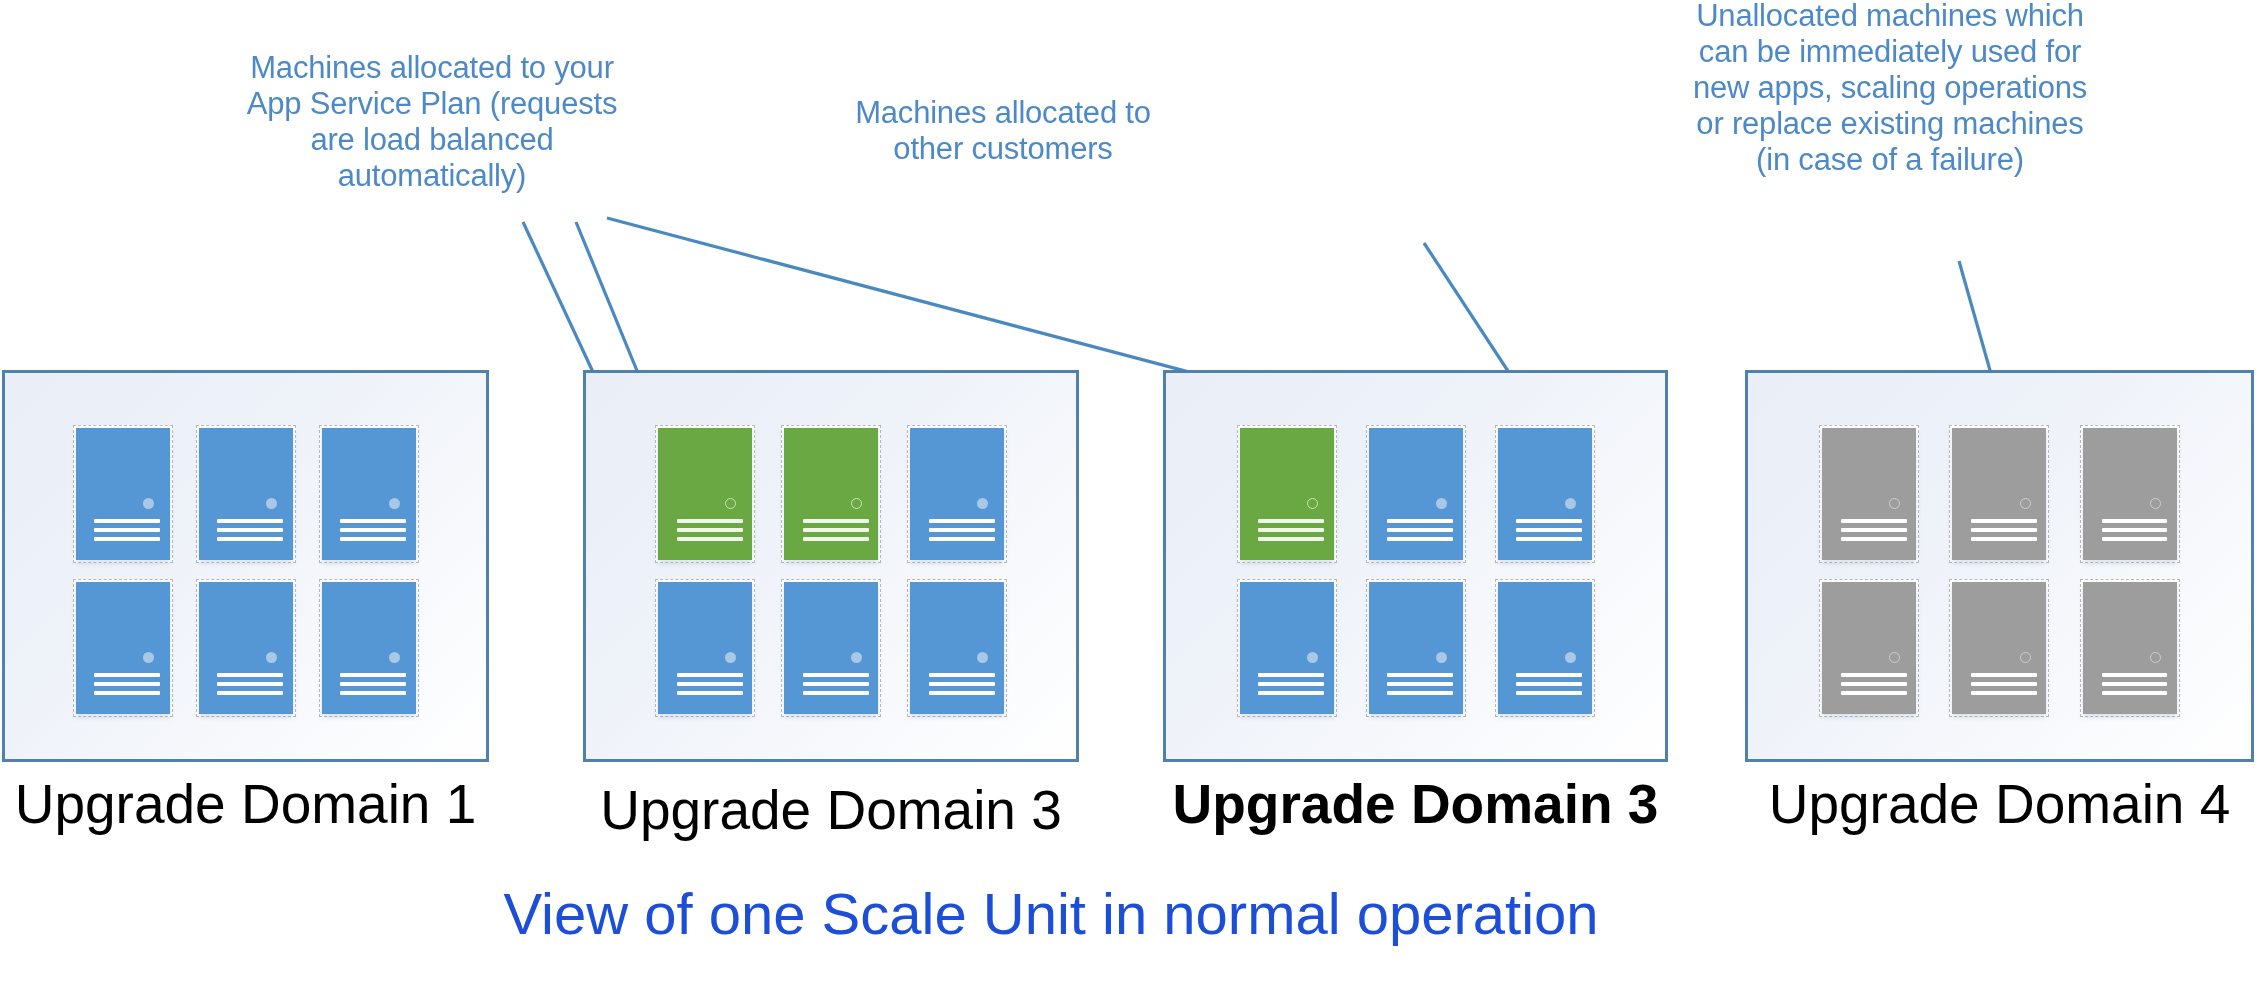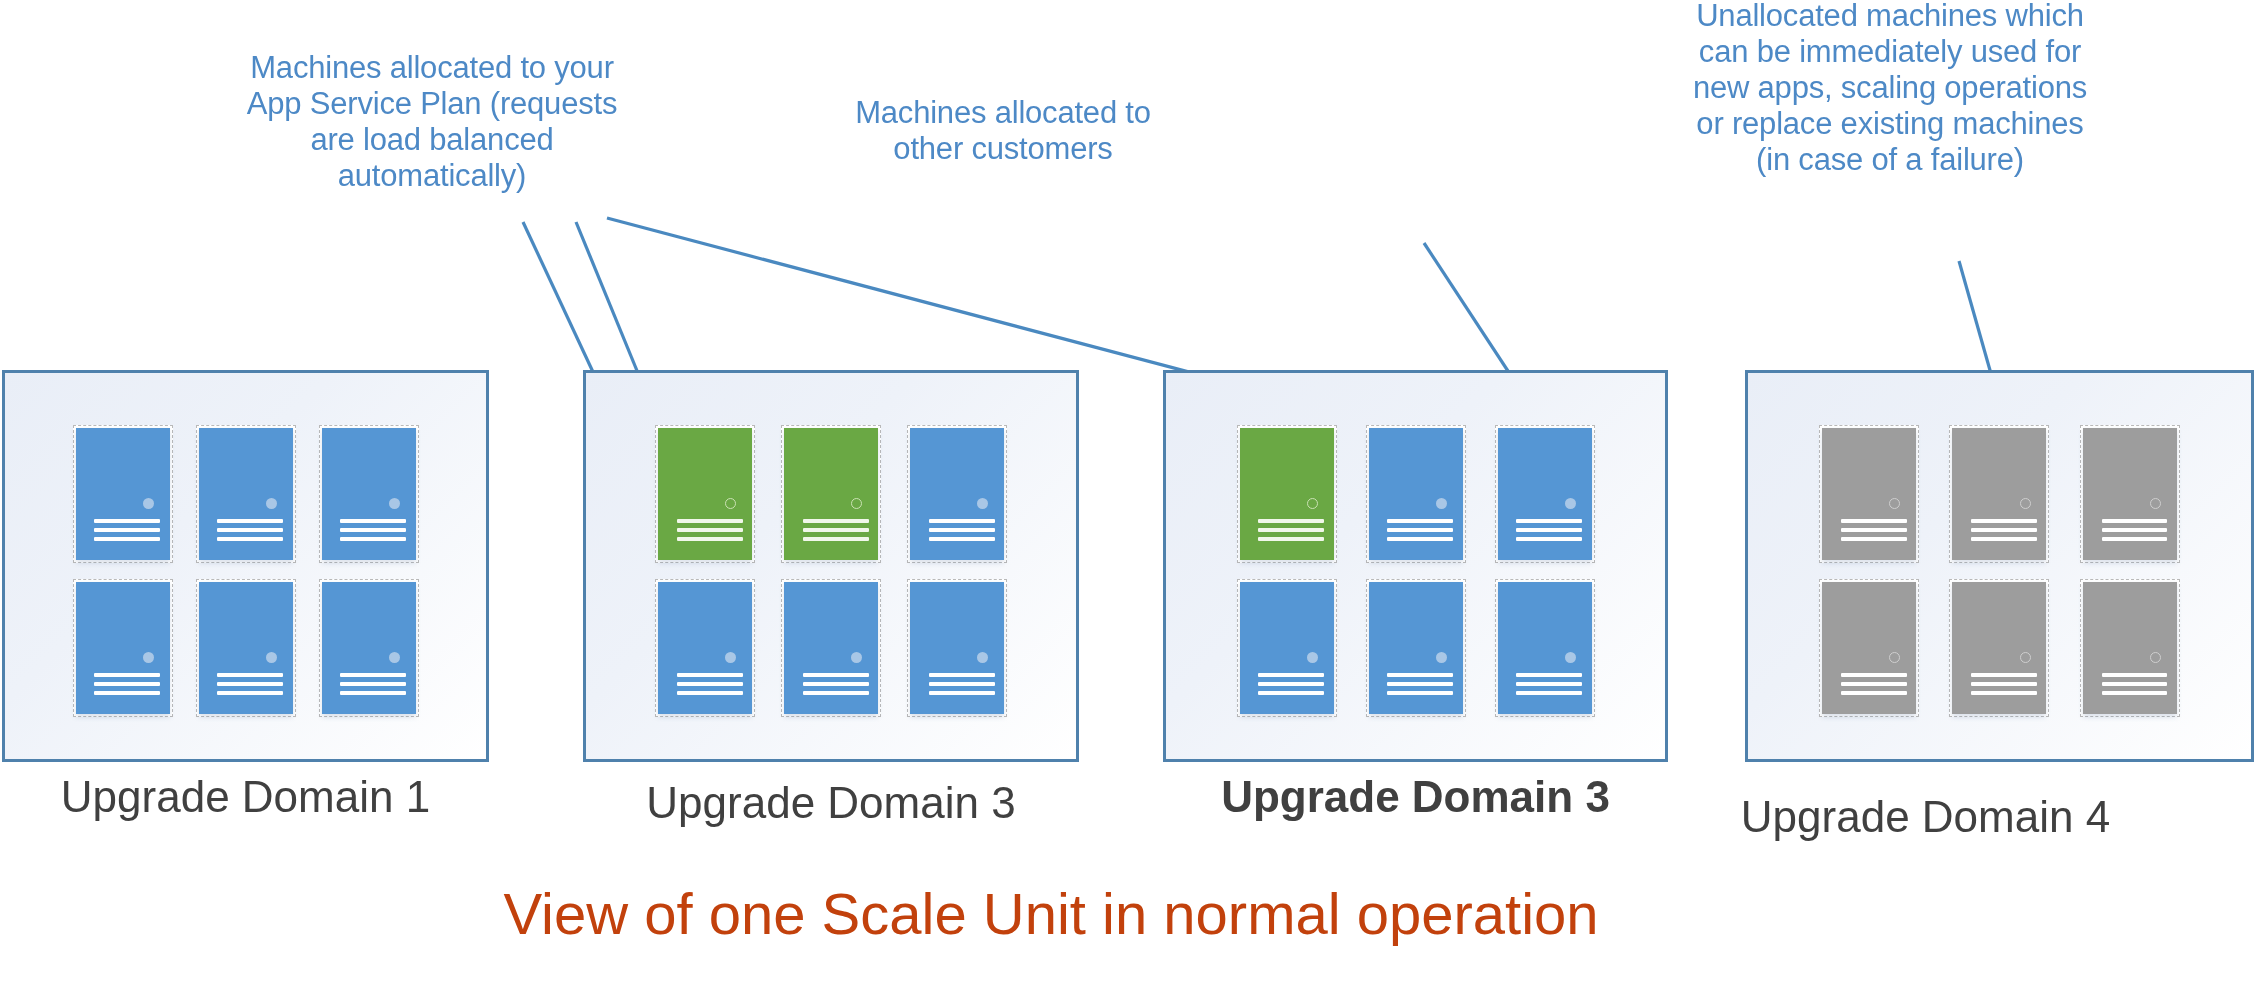--- a/index.html
+++ b/index.html
@@ -104,36 +104,36 @@
     background:#ffffff;
     margin-bottom:5px;
     border-radius:1px;
   }
   .machine.green .vents i{background:#f1f7ea;}
 
   
   .domain-label{
     position:absolute;
     text-align:center;
-    color:#404040;
-    font-size:44px;
+    color:#000000;
+    font-size:55px;
     font-family:"Liberation Sans", sans-serif;
     white-space:nowrap;
   }
   #label-1{left:2px;  width:487px; top:772px;}
   #label-2{left:583px;width:496px; top:778px;}
   #label-3{left:1163px;width:505px;top:772px;font-weight:bold;}
-  #label-4{left:1671px;width:509px;top:772px;margin-top:20px;}
+  #label-4{left:1745px;width:509px;top:772px;}
 
   #main-title{
     position:absolute;
     left:0;width:2102px;
     top:880px;
     text-align:center;
-    color:#c2410c;
+    color:#1d4ed8;
     font-size:58px;
     font-family:"Liberation Sans", sans-serif;
     white-space:nowrap;
   }
 </style>
 </head>
 <body>
 
 <div id="stage">
 

